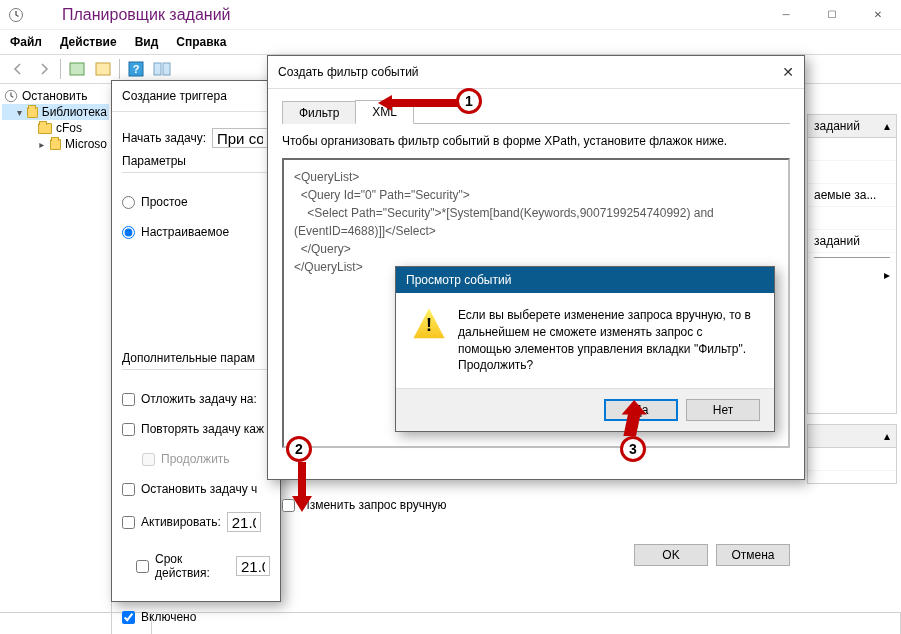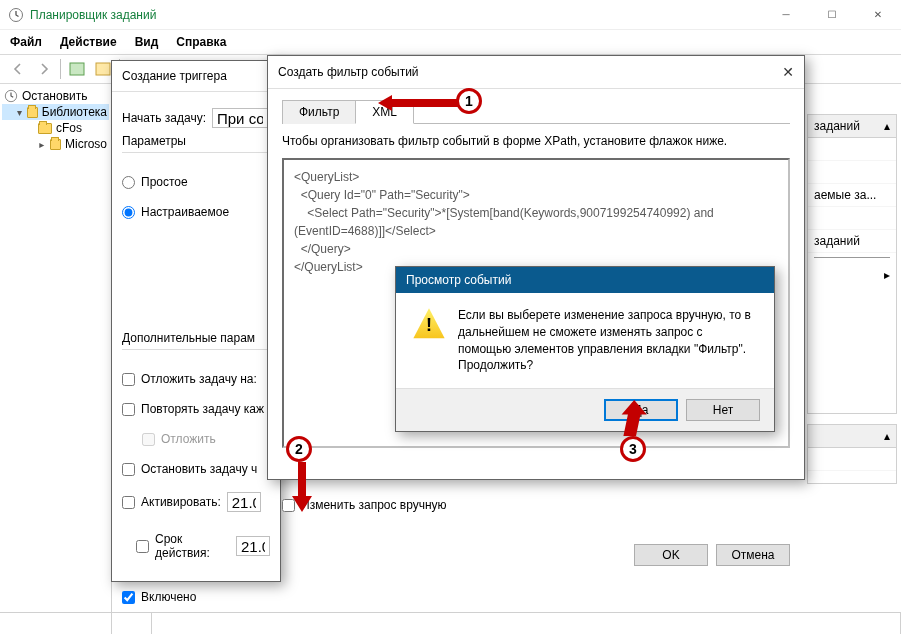--- a/index.html
+++ b/index.html
@@ -13,21 +13,21 @@
     overflow: hidden;
     position: relative;
     color: #000;
   }
   
   .titlebar {
     display: flex; align-items: center; height: 30px;
     padding: 0 0 0 8px; background: #fff; border-bottom: 1px solid #eee;
   }
   .titlebar .app-icon { width:16px; height:16px; margin-right:6px; display:flex;align-items:center;justify-content:center;}
-  .titlebar .title { flex:1; font-size:12px; color:#15803d;}
+  .titlebar .title { flex:1; font-size:16px; color:#701a75;margin-left:32px;}
   .win-btns { display:flex; }
   .win-btn { width:46px; height:30px; display:flex; align-items:center; justify-content:center; font-size:10px; color:#555;}
   .menubar { display:flex; gap:2px; padding:2px 2px;font-weight:bold; }
   .menubar span { padding:3px 8px; }
   .toolbar {
     display:flex; align-items:center; gap:2px; padding:2px 6px;
     border-top:1px solid #d9d9d9; border-bottom:1px solid #d9d9d9;
     height:30px;
   }
   .tool-btn { width:24px; height:22px; border:1px solid transparent; display:flex;align-items:center;justify-content:center; }
@@ -65,32 +65,32 @@
   .dlg-body { padding:10px 14px; }
   .dlg-footer { display:flex; justify-content:flex-end; gap:8px; padding:10px 14px; border-top:1px solid #dfdfdf;}
   .btn {
     min-width:74px; height:22px; background:#e1e1e1; border:1px solid #adadad;
     font-size:12px; display:inline-flex; align-items:center; justify-content:center;
     padding:0 10px;
   }
   .btn.primary { border:2px solid #0078d7; background:#e1e1e1;}
 
   
-  #trigger-dlg { left:111px; top:60px; width:170px; height:522px; }
+  #trigger-dlg { left:111px; top:80px; width:170px; height:522px; }
   #trigger-dlg .dlg-body{ padding:10px 10px;}
   .field-row{ display:flex; align-items:center; gap:6px; margin:6px 0;}
   .field-label{ white-space:nowrap;}
   label.radio, label.check { display:flex; align-items:center; gap:6px; margin:16px 0;}
   input[type=radio],input[type=checkbox]{ width:13px;height:13px; margin:0;}
   .group-title{ margin:6px 0 4px 0;}
   .txt { border:1px solid #bfbfbf; height:20px; padding:0 4px; font-size:15px;}
 
   
   #filter-dlg { left:267px; top:55px; width:538px; height:425px;}
-  .tabs { display:flex; border-bottom:1px solid #bbb; margin-bottom:10px;}
+  .tabs { display:flex; border-bottom:1px solid #bbb; margin-bottom:10px;align-items:center;}
   .tab { padding:4px 16px; border:1px solid #bbb; border-bottom:none; background:#f0f0f0; position:relative; top:1px; margin-right:-1px;}
   .tab.active { background:#fff; border-bottom:1px solid #fff;}
   .instr { margin:6px 0 10px 0; color:#000;}
   .xml-box {
     border:2px inset #c0c0c0; background:#fff; height:290px; padding:8px 10px;
     font-size:12px; color:#5a5a5a; line-height:1.5; white-space:pre-wrap; overflow:hidden;
   }
   #filter-dlg .dlg-footer{ border-top:none; padding-top:6px;}
 
   
@@ -261,21 +261,21 @@
       <label class="check">
           <input type="checkbox" style="">
           <span>Отложить задачу на:</span>
         </label>
       <label class="check">
           <input type="checkbox" style="">
           <span>Повторять задачу каж</span>
         </label>
       <label class="check" style="margin-left:20px;color:#9a9a9a">
           <input type="checkbox" disabled="" style="">
-          <span>Отложить</span>
+          <span>Продолжить</span>
         </label>
       <label class="check">
           <input type="checkbox" style="">
           <span>Остановить задачу ч</span>
         </label>
       <div class="field-row">
         <label class="check" style="margin:0">
             <input type="checkbox" style="">
             <span>Активировать:</span>
           </label>

